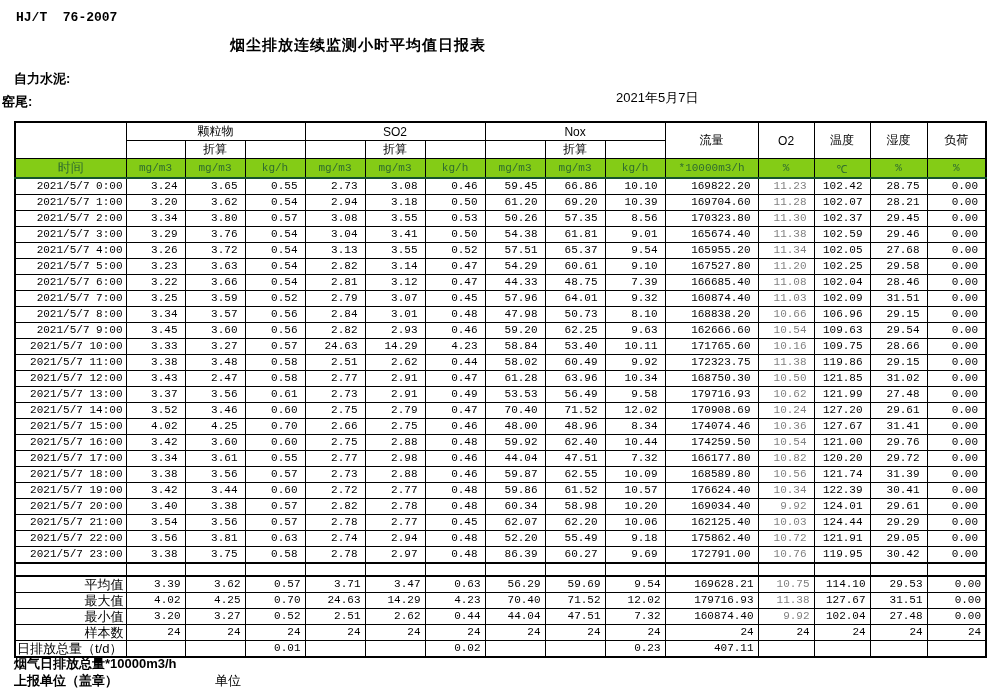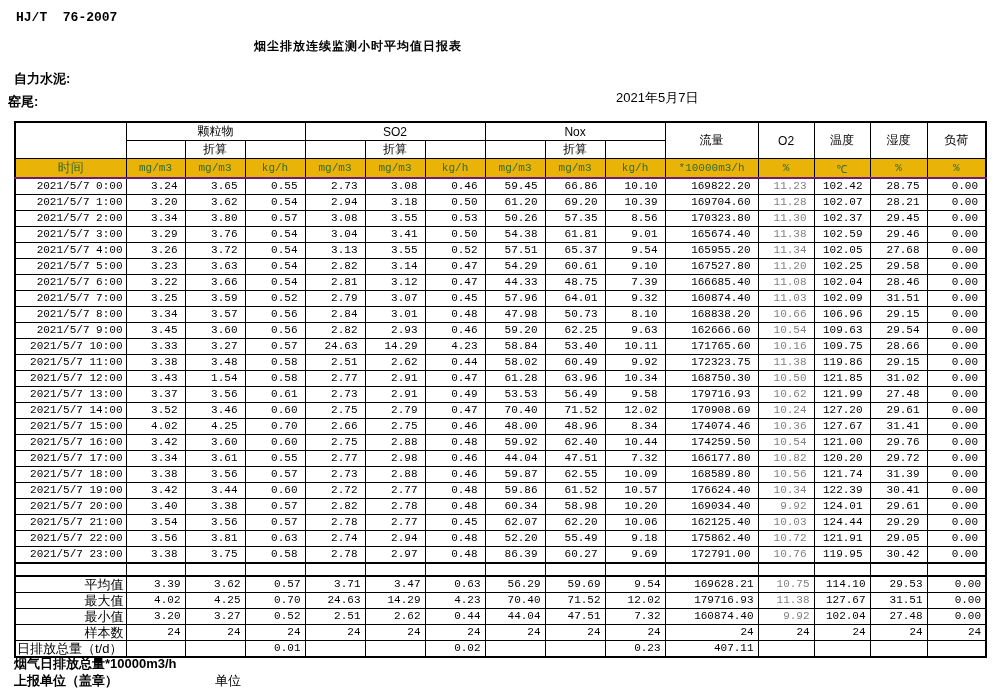--- a/index.html
+++ b/index.html
@@ -3,35 +3,35 @@
 <meta charset="utf-8">
 <style>
   * { margin:0; padding:0; box-sizing:border-box; }
   html,body { width:1000px; height:696px; background:#ffffff; overflow:hidden;
               font-family:"Liberation Sans", sans-serif; color:#000; }
   .page { position:relative; width:924px; height:696px; }
 
   .std-code { position:absolute; left:16px; top:10px; font-family:"Liberation Mono", monospace;
               font-weight:bold; font-size:13px; white-space:pre; }
   .title-wrap { position:absolute; left:0; top:36px; width:700px; text-align:center; }
-  .report-title { font-weight:bold; font-size:12px; letter-spacing:1px;margin-left:16px; }
+  .report-title { font-weight:bold; font-size:15px; letter-spacing:1px;margin-left:16px; }
   .company { position:absolute; left:14px; top:70px; font-weight:bold; font-size:13px; }
-  .kiln { position:absolute; left:8px; top:93px; font-weight:bold; font-size:13px; }
+  .kiln { position:absolute; left:2px; top:93px; font-weight:bold; font-size:13px; }
   .rdate { position:absolute; left:608px; top:89px; font-size:13px;margin-left:8px; }
 
   table.monitor { position:absolute; left:14px; top:121px; border-collapse:collapse;
                   table-layout:fixed; width:971px;
                   font-family:"Liberation Mono", monospace; font-size:11px; }
   table.monitor { border:2px solid #000; }
   table.monitor td, table.monitor th { border:1px solid #000; padding:0; overflow:hidden;
                   white-space:nowrap; font-weight:normal; }
   tr.hrow1 td, tr.hrow1 th, tr.hrow2 td, tr.hrow2 th { height:18px; text-align:center;
                   font-size:12px; font-family:"Liberation Sans", sans-serif; }
-  tr.hrow-units td { height:15px; text-align:center; background:#eab308; color:#2f6b2f;
-                  border-bottom:2px solid #701a75; }
+  tr.hrow-units td { height:15px; text-align:center; background:#84cc16; color:#2f6b2f;
+                  border-bottom:2px solid #14532d; }
   td.time-head { font-family:"Liberation Sans", sans-serif; font-size:13px; }
   td.sep-r { border-right:2px solid #000; }
   tr.data-row td { height:15px; line-height:15px; text-align:right; padding-right:7px; }
   tr.data-row td.c-time { padding-right:3px; }
   tr.sep-row td { height:13px; border-top:2px solid #000; border-bottom:2px solid #000; }
   tr.sum-row td { height:15px; line-height:15px; text-align:right; padding-right:4px; }
   tr.sum-row td.lab { font-family:"Liberation Sans", sans-serif; font-size:13px; padding-right:2px; }
   tr.sum-row td.lab-left { font-family:"Liberation Sans", sans-serif; font-size:13px;
                   text-align:left; padding-left:1px; }
   td.gray { color:#7f7f7f;margin-top:12px; }
@@ -314,21 +314,21 @@
           <td class="sep-r">9.92</td>
           <td>172323.75</td>
           <td class="gray">11.38</td>
           <td>119.86</td>
           <td>29.15</td>
           <td>0.00</td>
         </tr>
         <tr class="data-row">
           <td class="c-time sep-r">2021/5/7 12:00</td>
           <td>3.43</td>
-          <td>1.54</td>
+          <td>2.47</td>
           <td class="sep-r">0.58</td>
           <td>2.77</td>
           <td>2.91</td>
           <td class="sep-r">0.47</td>
           <td>61.28</td>
           <td>63.96</td>
           <td class="sep-r">10.34</td>
           <td>168750.30</td>
           <td class="gray">10.50</td>
           <td>121.85</td>

